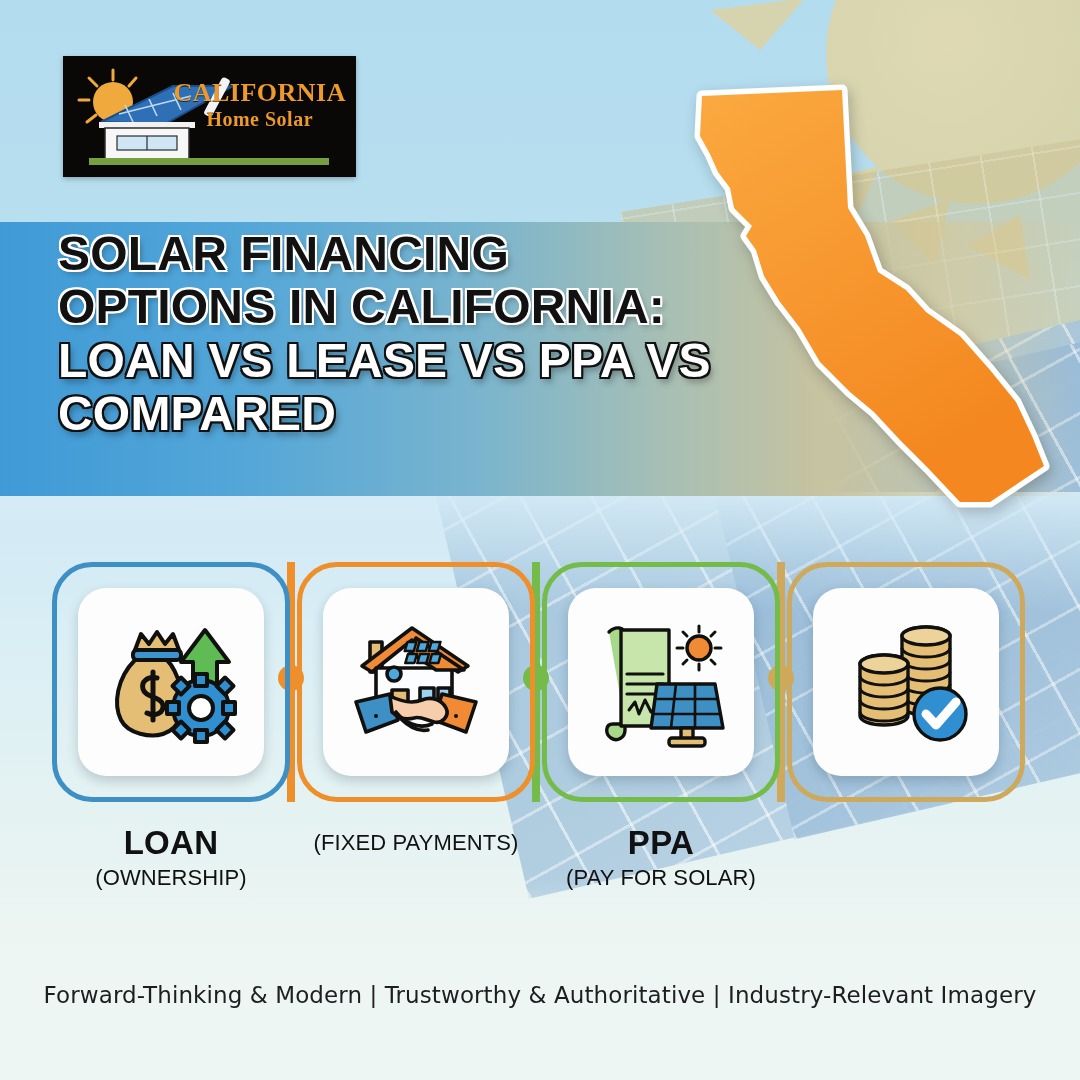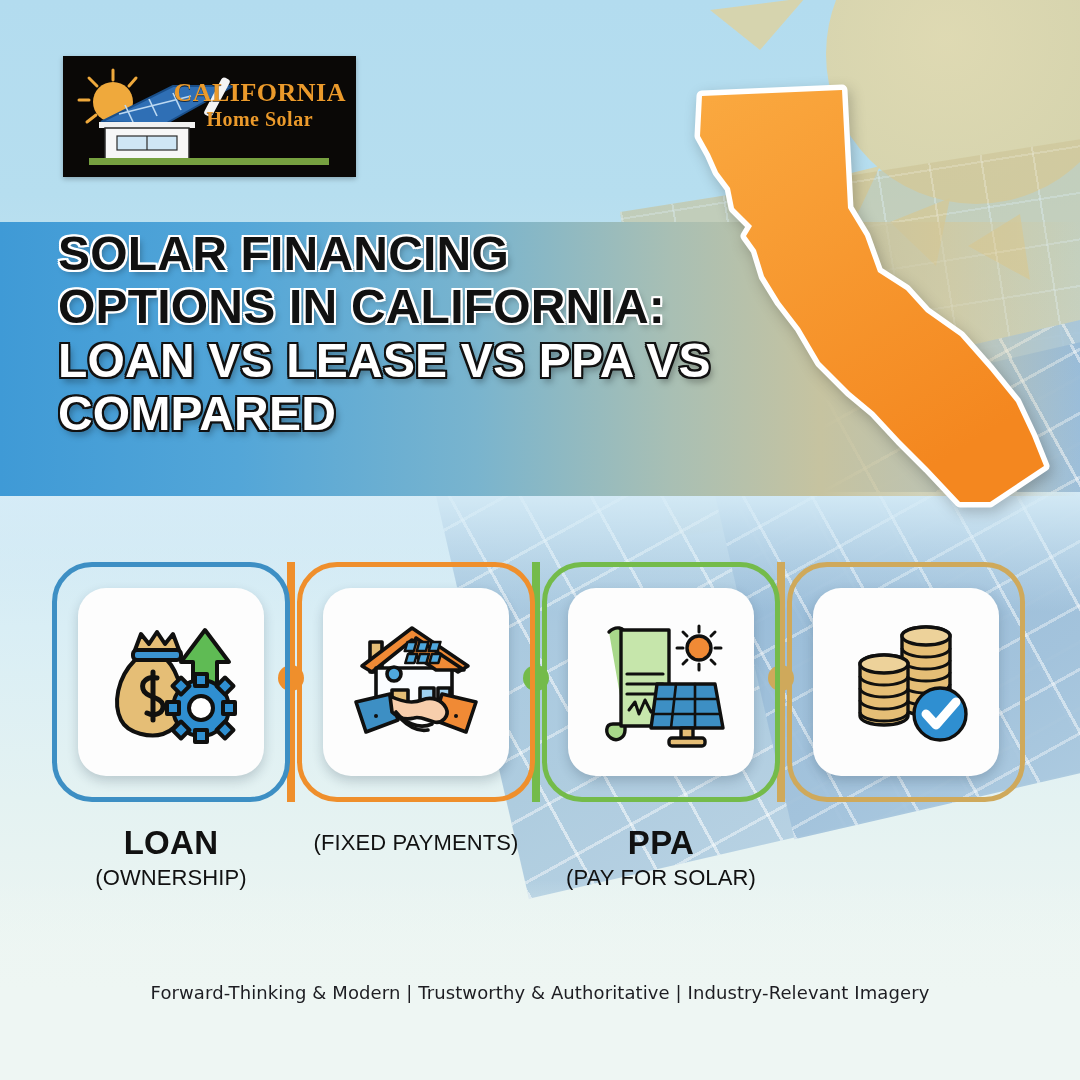--- a/index.html
+++ b/index.html
@@ -79,21 +79,21 @@
   .conn-dot{position:absolute;left:-9px;top:103px;width:26px;height:26px;border-radius:50%;}
 
   
   .labels{position:absolute;left:0;top:826px;width:1080px;z-index:8;}
   .lab{position:absolute;top:0;width:260px;text-align:center;}
   .lab-main{font-size:33px;font-weight:700;color:#111;letter-spacing:.3px;line-height:1.05;}
   .lab-sub{font-size:22px;font-weight:400;color:#111;letter-spacing:.1px;margin-top:4px;white-space:nowrap;}
 
   
   .footer{position:absolute;left:0;top:982px;width:1080px;text-align:center;z-index:8;
-    font-size:18px;color:#1d1d22;letter-spacing:.1px;font-family:"DejaVu Sans", sans-serif;}
+    font-size:23px;color:#1d1d22;letter-spacing:.1px;font-family:"DejaVu Sans", sans-serif;}
 </style>
 </head>
 <body>
 
 <div class="stage">
 
   <div class="panel-field">
     <div class="sun-big"></div>
     <svg style="position:absolute;left:700px;top:-40px;width:420px;height:420px;" viewBox="0 0 420 420">
       <g fill="#ddd3a3" opacity="0.85">

